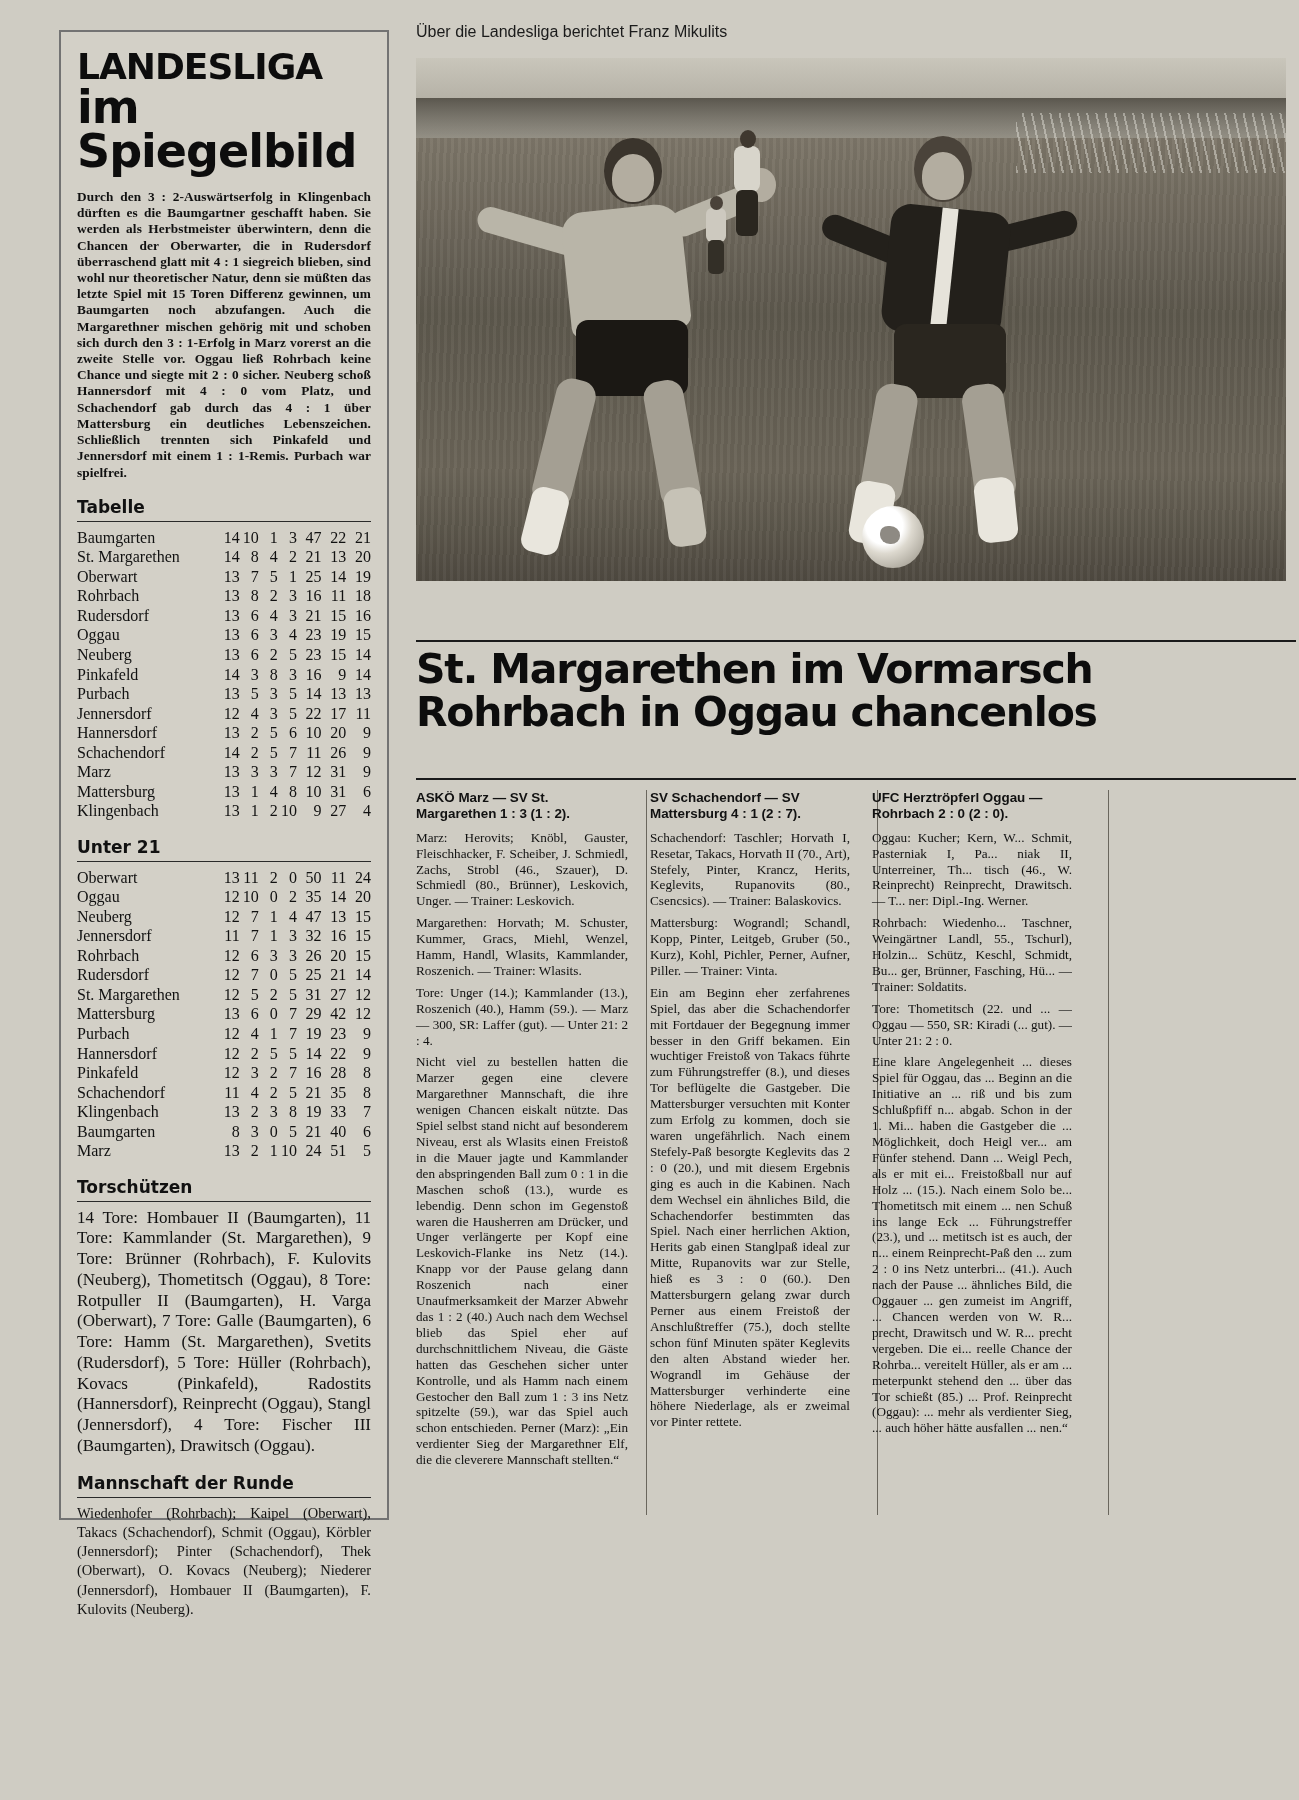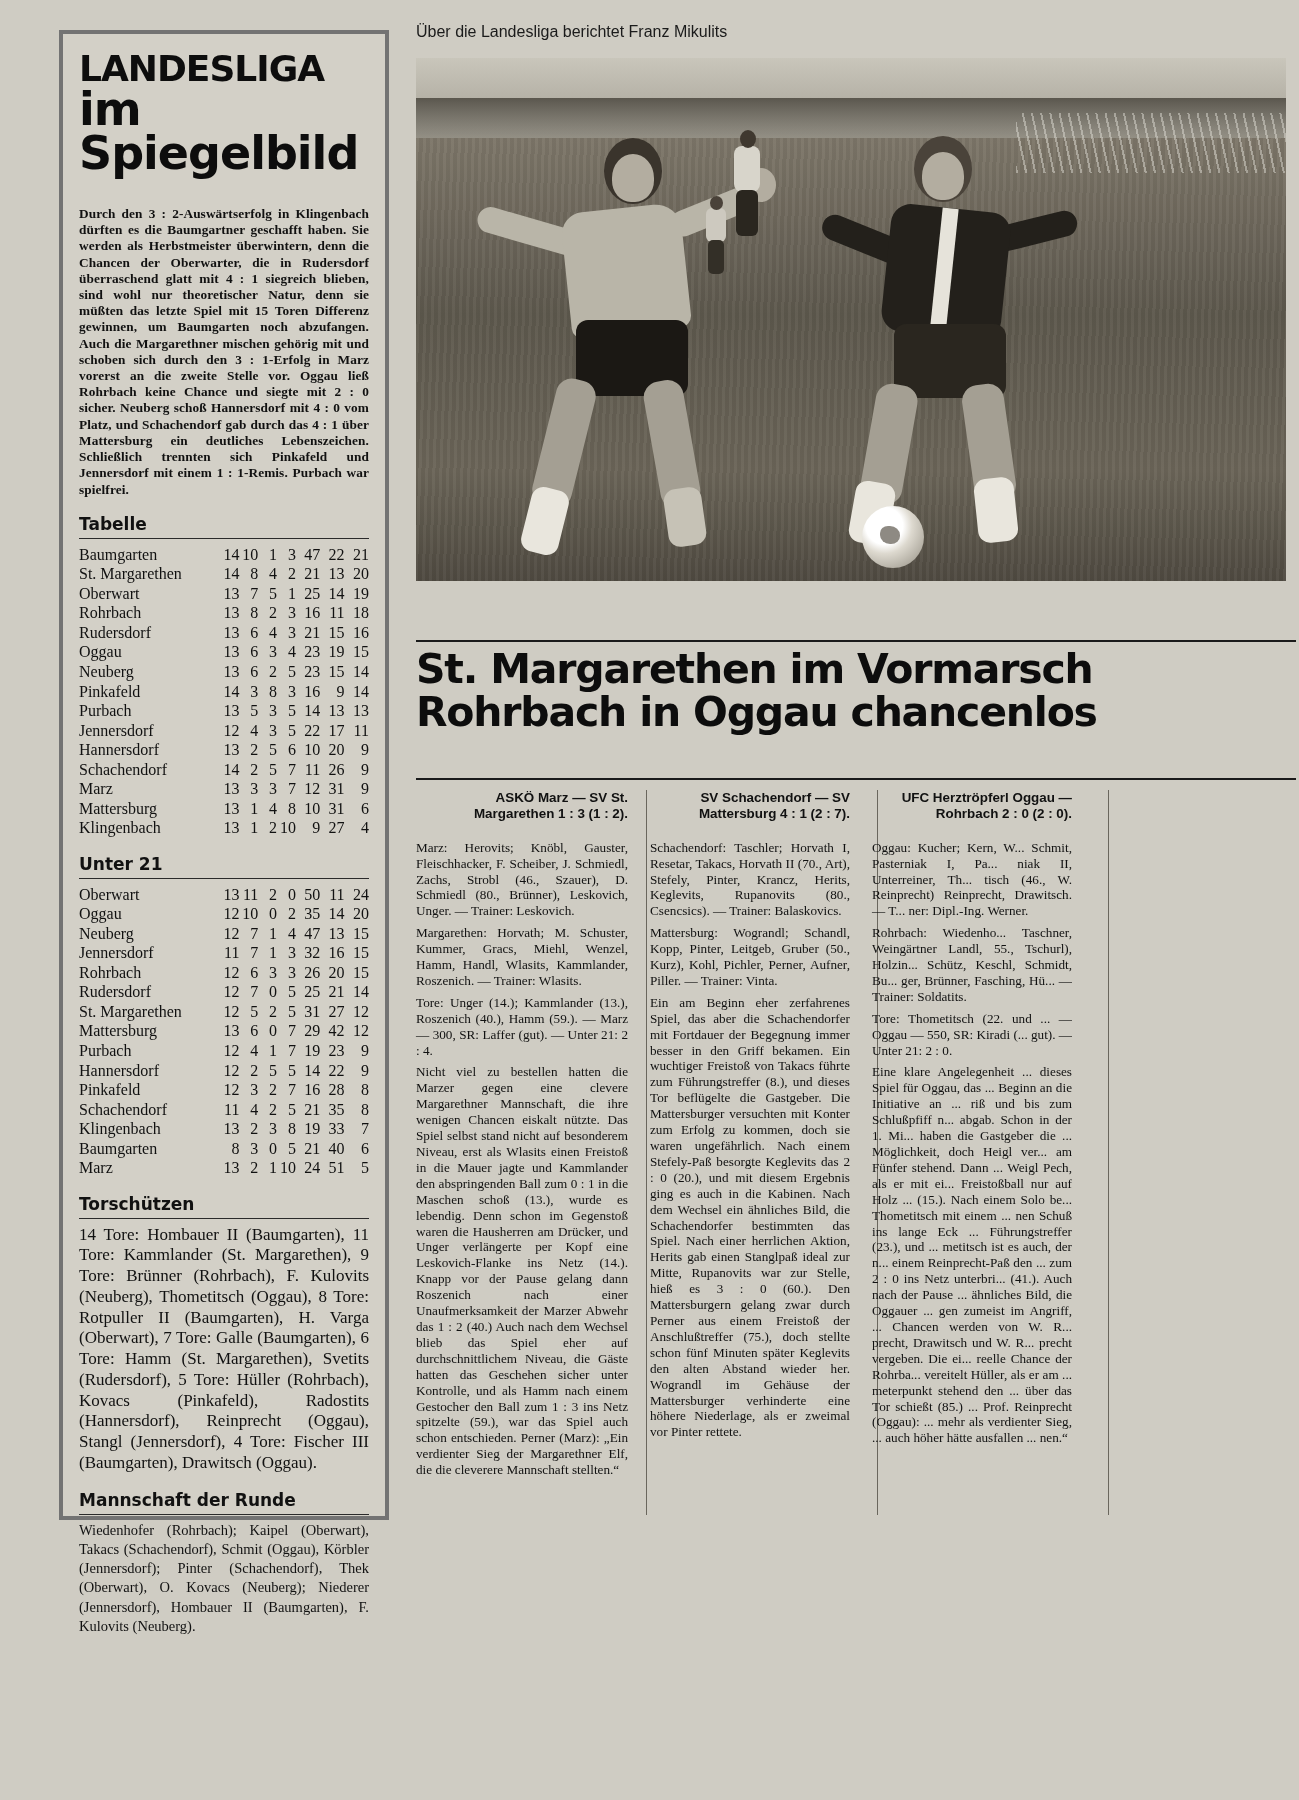--- a/index.html
+++ b/index.html
@@ -11,37 +11,37 @@
     overflow:hidden;
     position:relative;
   }
   .page{
     position:absolute;left:0;top:0;width:1299px;height:1800px;
     background:#cfccc3;
   }
   
   .left-col{
     position:absolute;left:59px;top:30px;width:330px;height:1490px;
-    border:4px solid #737373;
+    border:2px solid #737373;
     background:#d3d0c7;
     padding:14px 16px 10px 16px;
     box-sizing:border-box;
   }
   .masthead{
     font-family:"DejaVu Sans", sans-serif;
     font-weight:bold;
     font-size:36px;
     line-height:0.96;
     letter-spacing:-1px;
     color:#0d0d0d;
     margin-top:4px;
   }
   .masthead .l2{ font-size:46px;}
   .lead{
-    margin-top:31px;
+    margin-top:16px;
     font-family:"Liberation Serif", serif;
     font-weight:bold;
     font-size:13.3px;
     line-height:1.22;
     text-align:justify;
     color:#111;
     letter-spacing:0.1px;
   }
   .sec-head{
     font-family:"DejaVu Sans", sans-serif;
@@ -151,22 +151,22 @@
   }
   .col{
     width:222px;padding-right:10px;box-sizing:border-box;
     font-family:"Liberation Serif", serif;
     font-size:13.2px;line-height:1.205;text-align:justify;
     color:#111;
   }
   .col + .col{border-left:0;padding-left:12px;}
   .col .match-title{
     font-family:"Liberation Sans", sans-serif;
-    font-weight:bold;font-size:13.4px;line-height:1.22;text-align:right;
-    margin-bottom:17px;
+    font-weight:bold;font-size:13.4px;line-height:1.22;text-align:left;
+    margin-bottom:7px;
   }
   .col p{margin:0 0 6px 0;}
   .vdiv{position:absolute;top:790px;width:0;border-left:1px solid #6a665d;height:725px;}
   .vdiv.v1{left:646px;}
   .vdiv.v2{left:877px;}
   .vdiv.v3{left:1108px;}
 </style>
 </head>
 <body>
 

